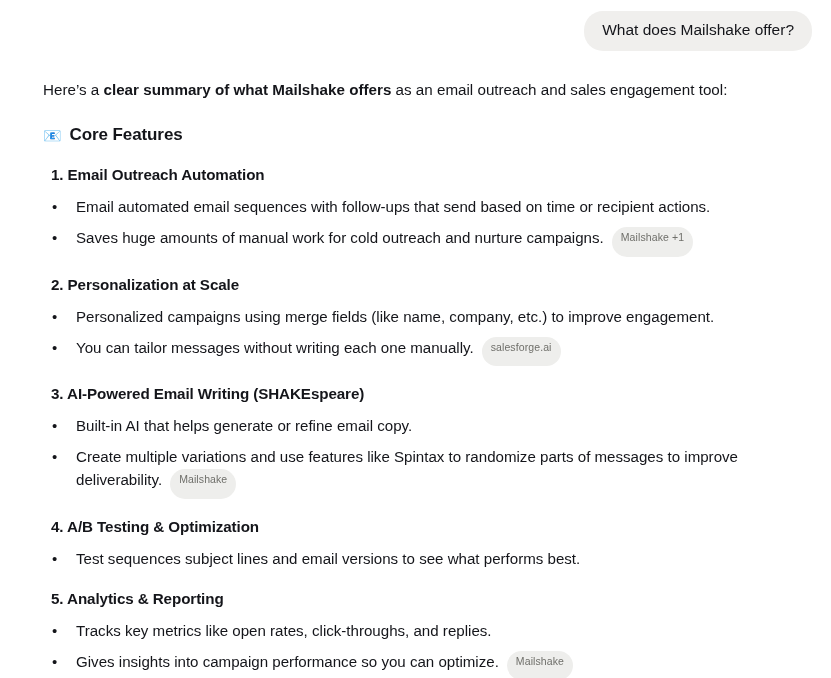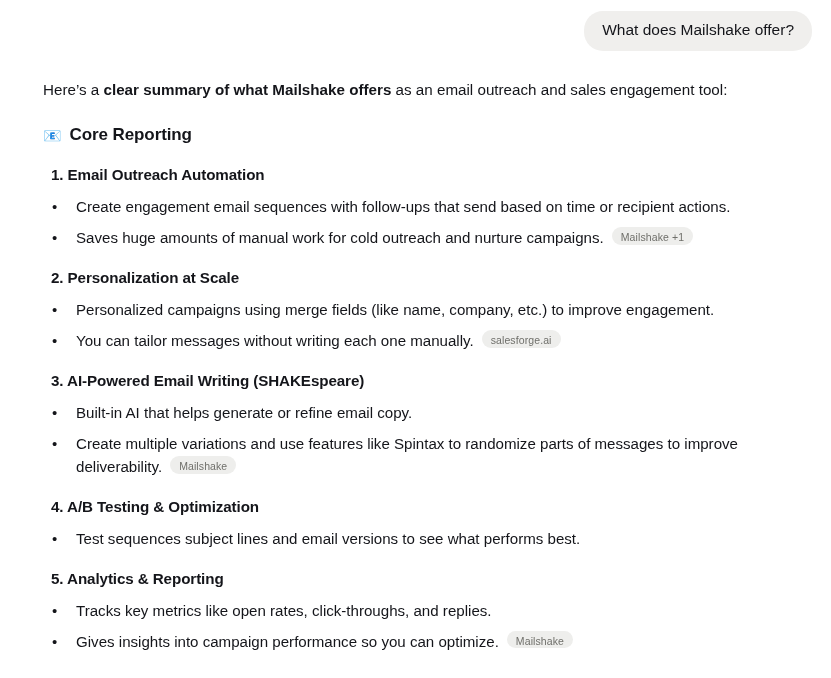--- a/index.html
+++ b/index.html
@@ -98,21 +98,21 @@
     color: #14151a;
   }
   .ital { }
 
   .cite {
     display: inline-block;
     background: #eeeeec;
     color: #6f6f6a;
     font-size: 10.5px;
     line-height: 1;
-    padding: 5px 9px 2px 9px;
+    padding: 5px 9px 14px 9px;
     border-radius: 999px;
     margin-left: 8px;
     vertical-align: 2px;
     white-space: nowrap;
     letter-spacing: 0.1px;
   }
 </style>
 </head>
 <body>
 
@@ -123,28 +123,28 @@
   </div>
 
   <div class="answer">
 
     <p class="intro">
       <span>Here’s a </span><b>clear summary of what Mailshake offers</b><span> as an email outreach and sales engagement tool:</span>
     </p>
 
     <div class="section-emoji-heading">
       <span class="emoji">📧</span>
-      <span>Core Reporting</span>
+      <span>Core Features</span>
     </div>
 
     <div id="sections-container">
         <div class="sec">
           <div class="num-heading">1. Email Outreach Automation</div>
           <ul class="bullets">
-            <li><span>Create engagement email sequences with follow-ups that send based on time or recipient actions.</span></li>
+            <li><span>Email automated email sequences with follow-ups that send based on time or recipient actions.</span></li>
             <li><span>Saves huge amounts of manual work for cold outreach and nurture campaigns.</span><span class="cite">Mailshake +1</span></li>
           </ul>
         </div>
         <div class="sec">
           <div class="num-heading">2. Personalization at Scale</div>
           <ul class="bullets">
             <li><span>Personalized campaigns using merge fields (like name, company, etc.) to improve engagement.</span></li>
             <li><span>You can tailor messages without writing each one manually.</span><span class="cite">salesforge.ai</span></li>
           </ul>
         </div>

